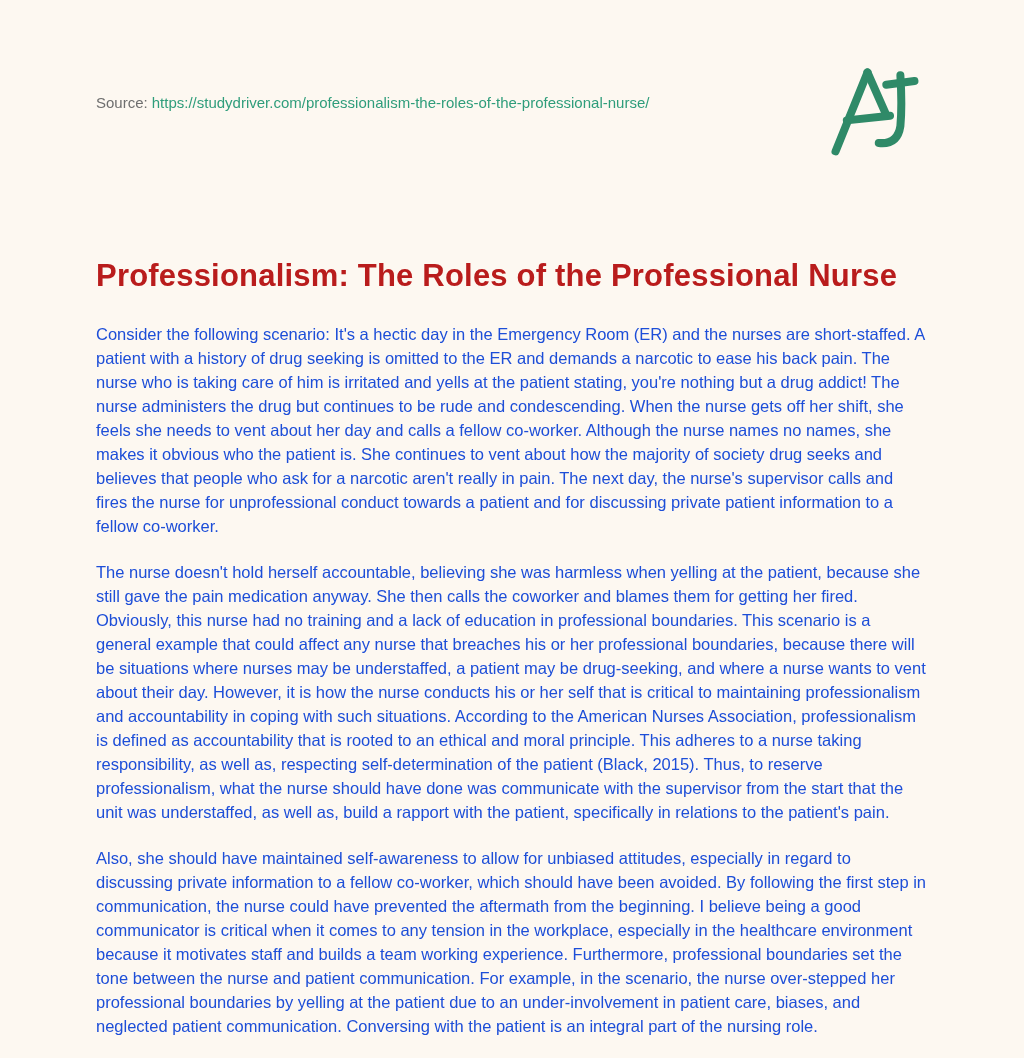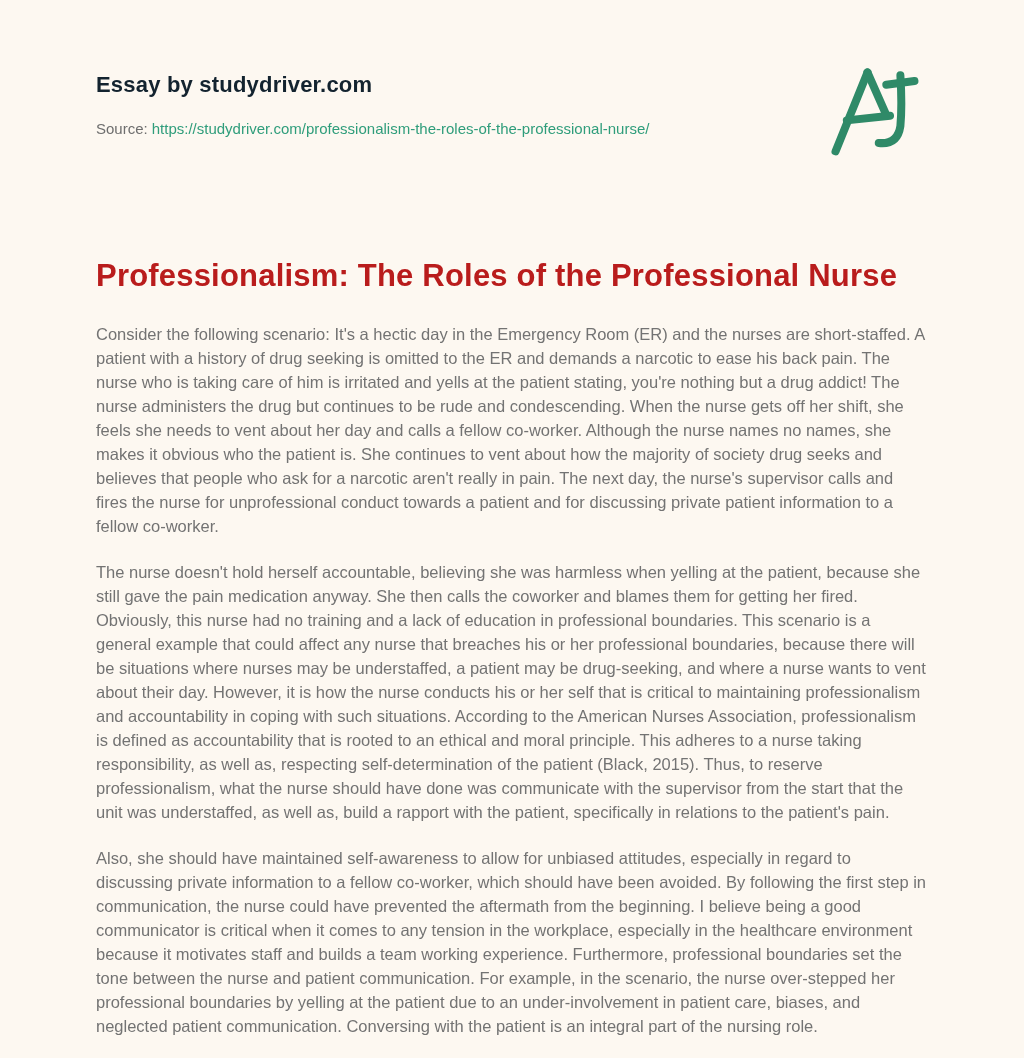--- a/index.html
+++ b/index.html
@@ -57,33 +57,32 @@
     font-size: 31px;
     line-height: 40px;
     font-weight: 700;
     color: #b91c1c;
     letter-spacing: 0.2px;
   }
   .essay-body p {
     margin: 22px 0 0 0;
     font-size: 16.5px;
     line-height: 24px;
-    color: #737373;
+    color: #1d4ed8;
   }
   .essay-body p:first-of-type { margin-top: 26px; }
 </style>
 </head>
 <body>
 
 <div class="page">
   <div class="container">
 
     <div class="header">
       <div class="header-left">
-        <h2 class="byline">Essay by studydriver.com</h2>
         <div class="source-line">
           <span>Source:</span><a href="#">https://studydriver.com/professionalism-the-roles-of-the-professional-nurse/</a>
         </div>
       </div>
 
       <div class="logo">
         <svg viewBox="0 0 100 100" xmlns="http://www.w3.org/2000/svg" fill="none" stroke="#2f8a68" stroke-width="8.5" stroke-linecap="round" stroke-linejoin="round">
           <path d="M8 93 L42 9"></path>
           <path d="M42 9 L61 52"></path>
           <path d="M20 60 L66 55"></path>

